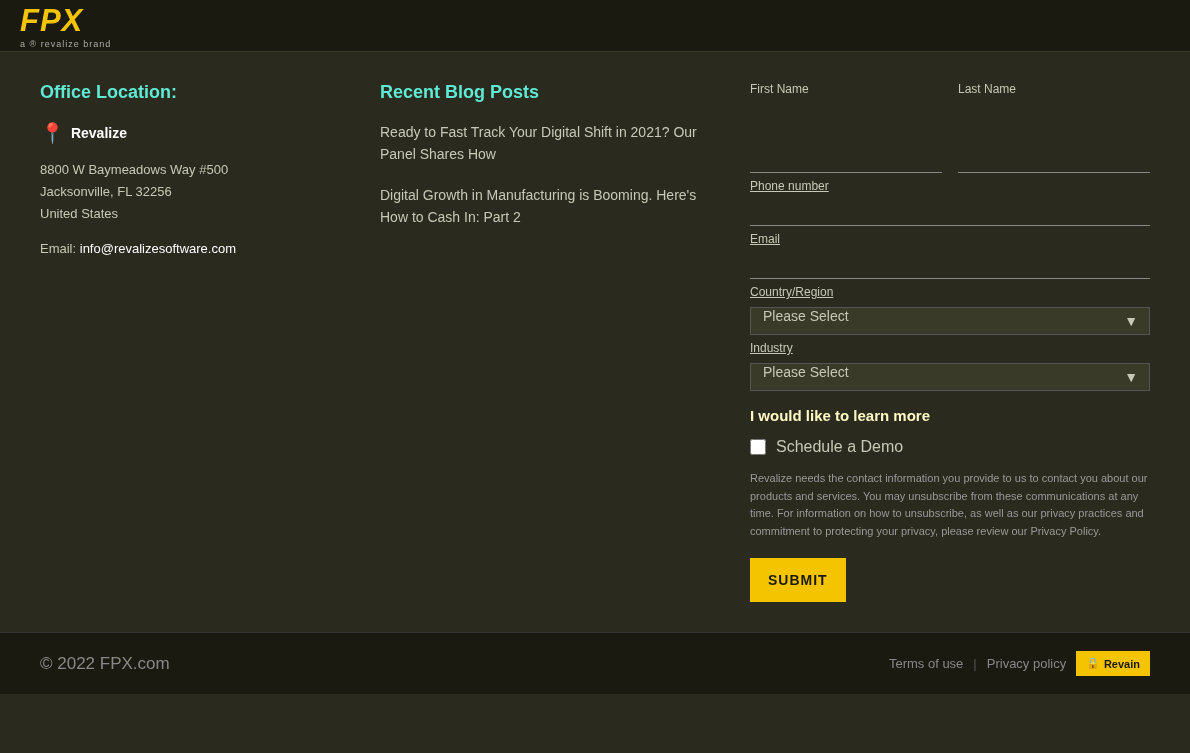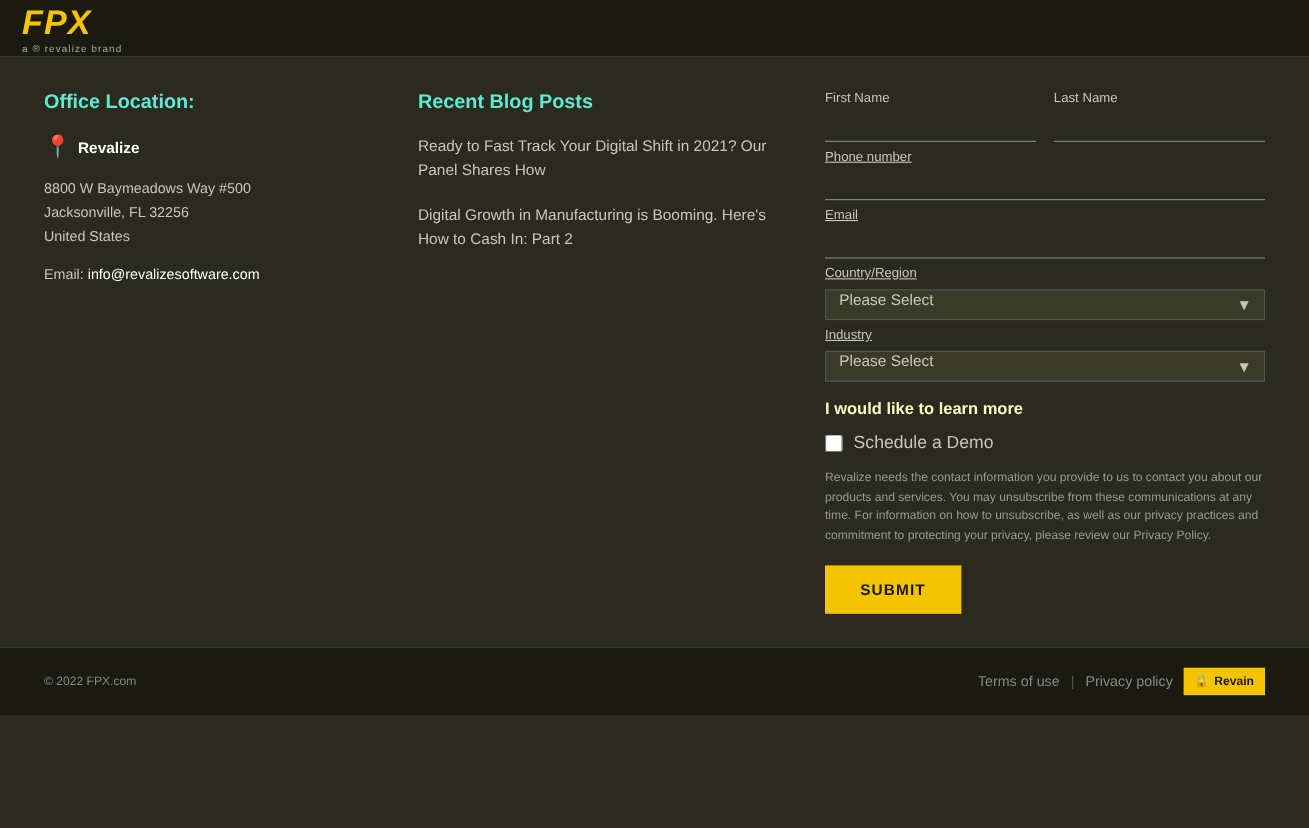--- a/index.html
+++ b/index.html
@@ -112,20 +112,21 @@
 
     .form-row {
       display: flex;
       gap: 16px;
       margin-bottom: 6px;
     }
     .form-group {
       flex: 1;
       display: flex;
       flex-direction: column;
+      gap: 44px;
     }
     .form-label {
       color: #c8c8b8;
       font-size: 12px;
       margin-bottom: 4px;
     }
     .form-input {
       background: transparent;
       border: none;
       border-bottom: 1px solid #888;
@@ -204,41 +205,41 @@
       color: #999;
       font-size: 11px;
       line-height: 1.6;
       margin-bottom: 18px;
     }
 
     .submit-btn {
       background-color: #f5c400;
       color: #1a1a10;
       border: none;
-      padding: 14px 32px;
+      padding: 14px 18px;
       font-size: 14px;
       font-weight: bold;
       letter-spacing: 1px;
       cursor: pointer;
       text-transform: uppercase;
     }
 
     
     .footer {
       background-color: #1a1a10;
       padding: 18px 40px;
       display: flex;
       justify-content: space-between;
       align-items: center;
       margin-top: 30px;
       border-top: 1px solid #333;
     }
     .footer-copy {
       color: #888;
-      font-size: 11px;
+      font-size: 17px;
     }
     .footer-links {
       display: flex;
       align-items: center;
       gap: 10px;
     }
     .footer-link {
       color: #888;
       font-size: 13px;
       text-decoration: none;

